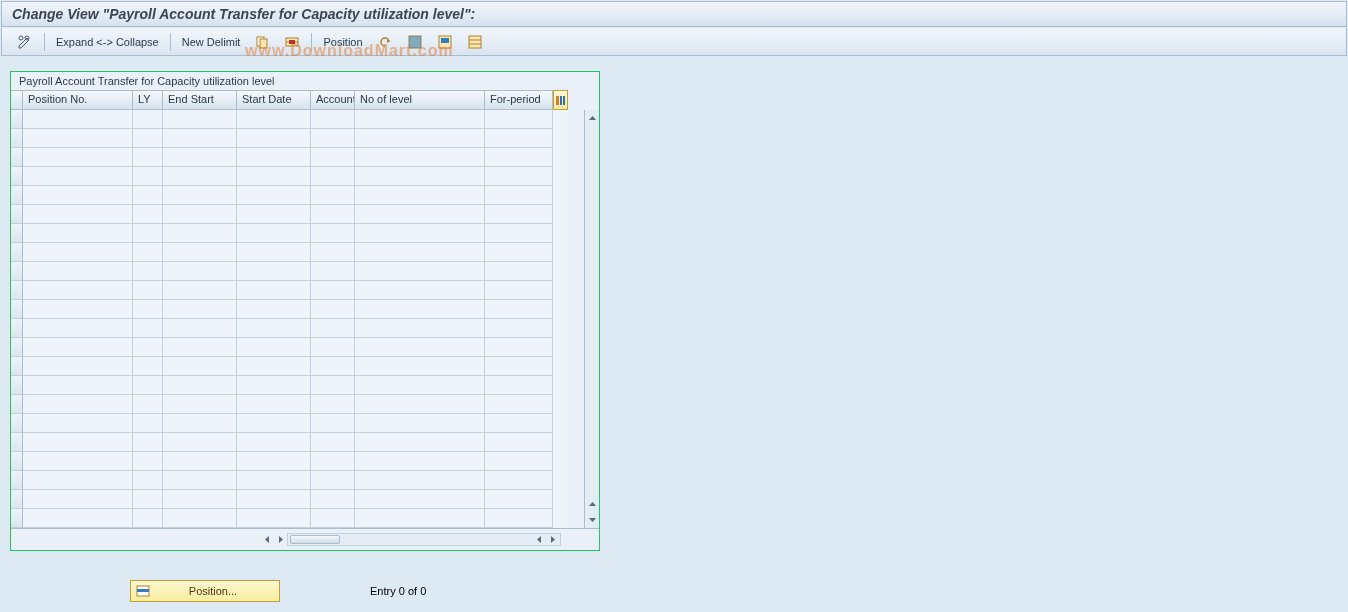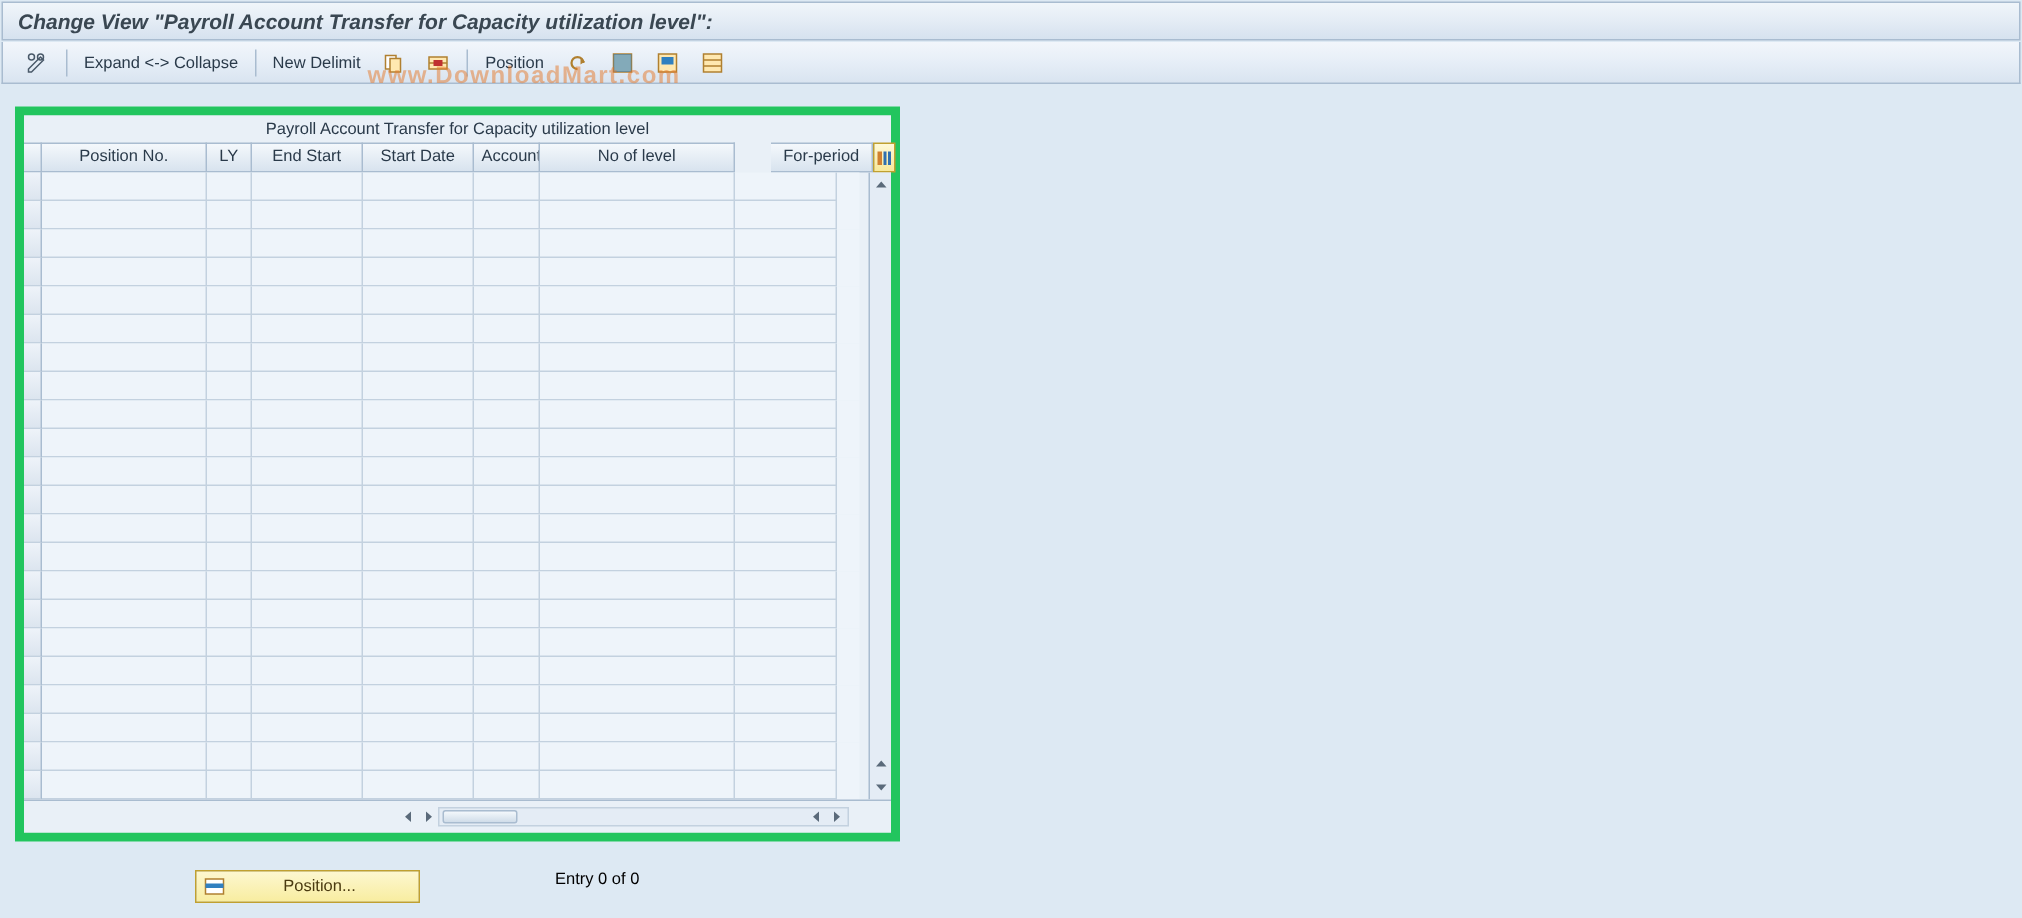--- a/index.html
+++ b/index.html
@@ -69,23 +69,22 @@
       color: rgba(230,120,40,0.5);
       letter-spacing: 1px;
       pointer-events: none;
       z-index: 5;
     }
     .content {
       padding: 15px 10px;
     }
     .grid-wrap {
       width: 590px;
-      border: 6px solid #22c55e;
+      border: 1px solid #22c55e;
       background: #e9f0f7;
-      text-align: center;
     }
     .grid-title {
       padding: 3px 8px;
       color: #2a3a4a;
       background: #e9f0f7;
     }
     .grid-header-row {
       display: flex;
       height: 20px;
     }
@@ -203,21 +202,21 @@
     .hscroll-right-pair{
       position:absolute;
       right:2px;
       display:flex;
     }
     .status-row {
       position: absolute;
       bottom: 10px;
       left: 130px;
       display: flex;
-      align-items: flex-start;
+      align-items: center;
       gap: 90px;
     }
     .position-btn {
       width: 150px;
       height: 22px;
       background: linear-gradient(to bottom, #fdf7d0, #f8eda0);
       border: 1px solid #c0a030;
       display: flex;
       align-items: center;
       padding: 0 4px;
@@ -316,21 +315,21 @@
     <div class="grid-header-row">
       <div class="grid-corner"></div>
 
       <div id="col-headers" style="display:flex;">
           <div class="grid-header-cell" style="width: 110px;">Position No.</div>
           <div class="grid-header-cell" style="width: 30px;">LY</div>
           <div class="grid-header-cell" style="width: 74px;">End Start</div>
           <div class="grid-header-cell" style="width: 74px;">Start Date</div>
           <div class="grid-header-cell" style="width: 44px;">Account</div>
           <div class="grid-header-cell" style="width: 130px;">No of level</div>
-          <div class="grid-header-cell" style="width: 68px; margin-left: 24px;">For-period</div>
+          <div class="grid-header-cell" style="width: 68px;">For-period</div>
         </div>
       <div class="grid-config-btn">
         <span class="tb-icon">
           <svg width="11" height="11" viewBox="0 0 11 11">
               <rect x="0" y="0" width="11" height="11" fill="none"></rect>
               <rect x="1" y="1" width="3" height="9" fill="#d08030"></rect>
               <rect x="5" y="1" width="2" height="9" fill="#3070b0"></rect>
               <rect x="8" y="1" width="2" height="9" fill="#3070b0"></rect>
             </svg>
         </span>

